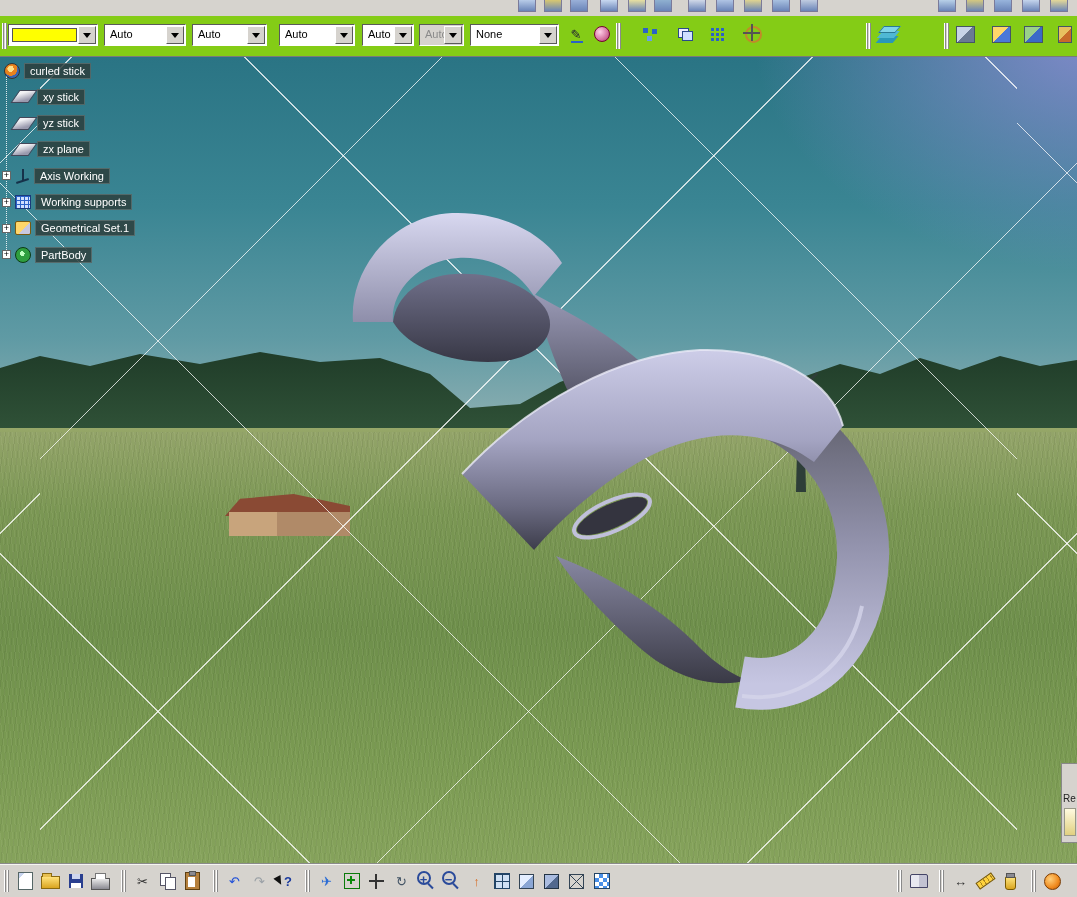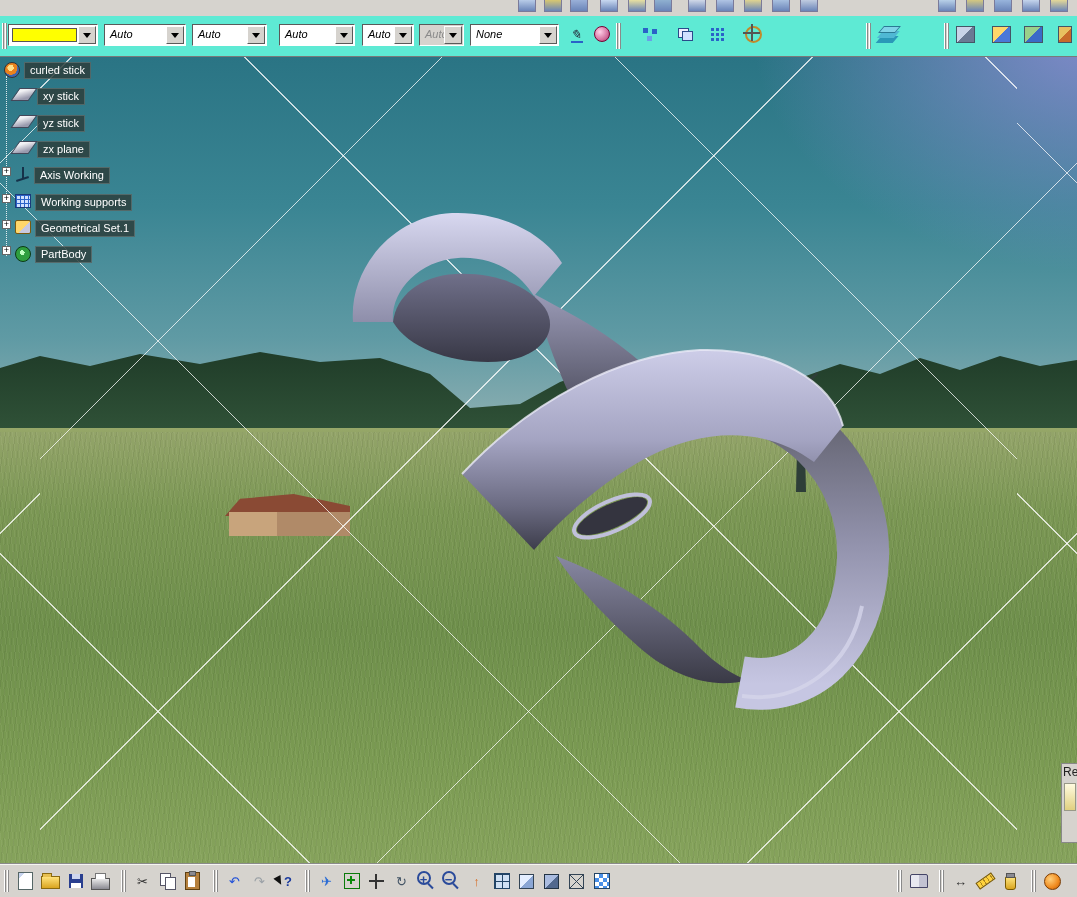--- a/index.html
+++ b/index.html
@@ -5,22 +5,22 @@
   html,body{margin:0;padding:0;}
   body{width:1077px;height:897px;position:relative;overflow:hidden;
        background:#d6d3ce;font-family:"Liberation Sans",sans-serif;
        -webkit-user-select:none;user-select:none;}
 
   
   #top-strip{position:absolute;top:0;left:0;right:0;height:16px;background:#d6d3ce;z-index:40;}
   .nub{position:absolute;top:0;width:16px;height:11px;border:1px solid #7a7a9a;border-top:none;}
 
   
-  #main-toolbar{position:absolute;top:16px;left:0;right:0;height:40px;background:#5eead4;
-                border-bottom:1px solid #7a7a7a;z-index:40;font-style:italic;}
+  #main-toolbar{position:absolute;top:16px;left:0;right:0;height:40px;background:#84cc16;
+                border-bottom:1px solid #7a7a7a;z-index:40;}
   .vhandle,.ghandle{background:linear-gradient(90deg,#fff 0 1px,#8a8a8a 1px 2px,#d6d3ce 2px 3px,#fff 3px 4px,#8a8a8a 4px 5px);}
   .vhandle{position:absolute;top:7px;width:5px;height:26px;}
   .combo{position:absolute;top:8px;height:22px;background:#fff;border:1px solid;
          border-color:#5a5a5a #ffffff #ffffff #5a5a5a;box-sizing:border-box;}
   .combo .val{position:absolute;left:5px;top:3px;font-size:11px;color:#000;white-space:nowrap;}
   .combo.disabled{background:#d6d3ce;}
   .combo.disabled .val{color:#8a8a8a;}
   .combo .swatch{position:absolute;left:3px;top:3px;right:20px;bottom:3px;border:1px solid #555;}
   .combo .ddbtn{position:absolute;right:1px;top:1px;bottom:1px;width:16px;background:#d6d3ce;
                 border:1px solid;border-color:#fff #5a5a5a #5a5a5a #fff;
@@ -59,21 +59,21 @@
   .windmill .b1{transform:rotate(45deg);} .windmill .b2{transform:rotate(-45deg);}
   .gridlines{position:absolute;inset:0;
        background-image:repeating-linear-gradient(45deg,rgba(255,255,255,.75) 0 1.3px,transparent 1.3px 262px),
                         repeating-linear-gradient(-45deg,rgba(255,255,255,.75) 0 1.3px,transparent 1.3px 262px);
        background-position:-60px 0,40px 0;}
   .model{position:absolute;inset:0;width:100%;height:100%;}
 
   
   .spec-tree{position:absolute;left:0;top:0;width:230px;height:270px;z-index:30;font-size:11px;}
   .tree-vline{position:absolute;left:6px;top:20px;height:180px;width:0;border-left:1px dotted rgba(255,255,255,.85);}
-  .trow{position:absolute;display:flex;height:17px;white-space:nowrap;}
+  .trow{position:absolute;display:flex;align-items:center;height:17px;white-space:nowrap;}
   .tlabel{color:#fff;background:rgba(45,62,60,.85);padding:1px 5px;border:1px solid rgba(255,255,255,.18);}
   .tspacer{width:13px;height:1px;}
   .expander{width:9px;height:9px;background:#fff;border:1px solid #666;color:#000;font-size:9px;
             line-height:7px;text-align:center;margin-right:4px;box-sizing:border-box;}
   .ticon{margin-right:4px;flex:none;display:inline-block;}
   .part-icon{width:14px;height:14px;border-radius:50%;border:1px solid #333;
        background:radial-gradient(circle at 40% 35%,#ffe08a 0 25%,#e8821e 26% 55%,#3a66b0 56% 100%);}
   .plane-icon{width:16px;height:11px;border:1px solid #44485a;transform:skewX(-35deg);
        background:linear-gradient(160deg,#f2f2f5 20%,#9a9aae 80%);}
   .axis-icon{width:15px;height:14px;position:relative;}
@@ -83,21 +83,21 @@
        background-image:linear-gradient(#2a62c8 1px,transparent 1px),linear-gradient(90deg,#2a62c8 1px,transparent 1px);
        background-size:4px 4px;}
   .geometrical-set-icon{width:14px;height:12px;border:1px solid #7a5a10;border-radius:2px;
        background:linear-gradient(135deg,#ffd76a 0 55%,#c9c9e0 55%);}
   .part-body-icon{width:14px;height:14px;border-radius:50%;border:1px solid #0a3a12;
        background:radial-gradient(circle at 45% 40%,#bfffc0 0 20%,#2f9e3f 21% 75%,#0c5a1c 100%);}
 
   
   .mini-panel{position:absolute;right:0;top:707px;width:16px;height:80px;background:#d6d3ce;
        border:1px solid #888;border-right:none;z-index:35;overflow:hidden;padding:1px;box-sizing:border-box;}
-  .mini-title{font-size:12px;color:#222;}
+  .mini-title{font-size:10px;color:#222;margin-top:28px;}
   .mini-thumb{width:10px;height:26px;margin:4px auto;background:linear-gradient(#fffbe0,#e0d080);border:1px solid #998;}
 
   
   #bottom-toolbar{position:absolute;left:0;right:0;bottom:0;height:32px;background:#d6d3ce;
        border-top:1px solid #f5f5f0;box-shadow:0 -1px 0 #8a8a8a;display:flex;align-items:center;
        padding:0 4px;z-index:40;}
   .tgroup{display:flex;align-items:center;margin-right:8px;flex:none;}
   .ghandle{width:5px;height:22px;margin-right:4px;flex:none;}
   .tbtn{width:25px;height:24px;display:flex;align-items:center;justify-content:center;flex:none;}
   .bicn.glyph,.ticn.glyph{font-size:13px;line-height:1;}

